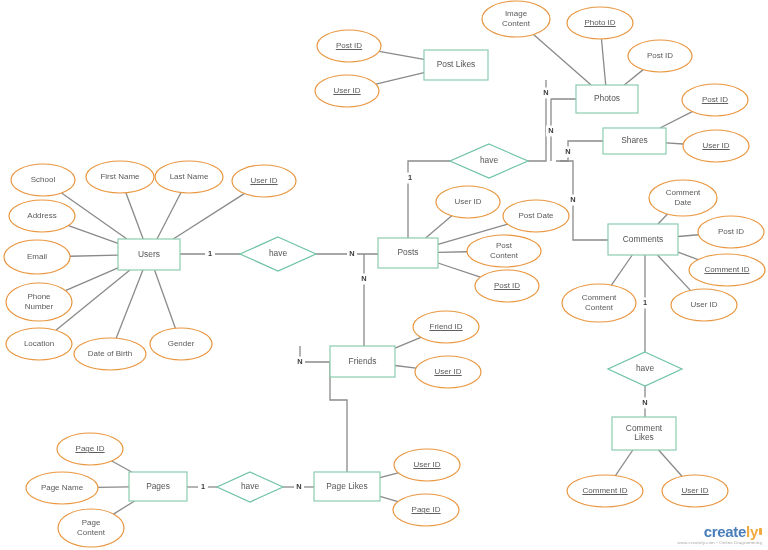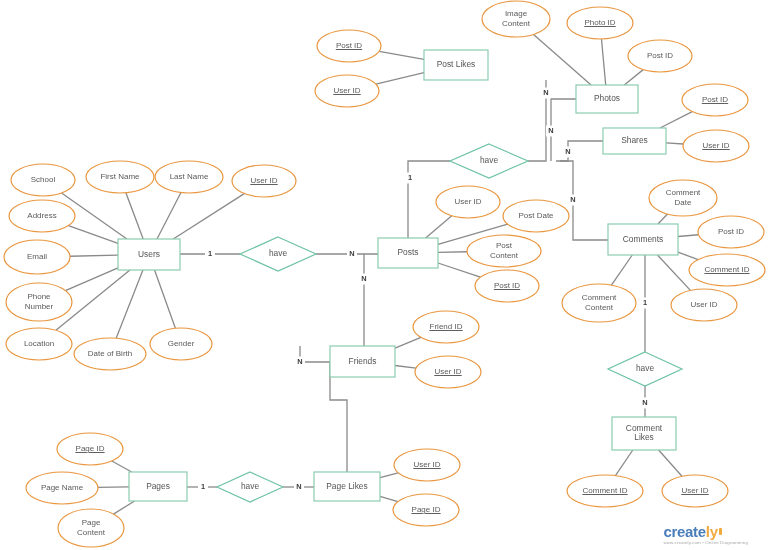--- a/index.html
+++ b/index.html
@@ -13,21 +13,21 @@
   .attr-ell{fill:#ffffff;stroke:#E9963F;stroke-width:1.2;}
   .link{stroke:#8A8A8A;stroke-width:1.3;fill:none;stroke-linecap:butt;stroke-linejoin:miter;}
   .lbl{font-family:"Liberation Sans","DejaVu Sans",sans-serif;
        font-size:8.2px;fill:#5A5A5A;text-anchor:middle;dominant-baseline:middle;}
   .lbl.ent{font-size:8.4px;fill:#555;}
   .lbl.rel{font-size:8.4px;fill:#555;}
   .lbl.attr{font-size:8px;fill:#5A5A5A;}
   .lbl.attr.pk{text-decoration:underline;}
   .card{font-family:"Liberation Sans","DejaVu Sans",sans-serif;
         font-size:7.4px;font-weight:bold;fill:#3B3B3B;text-anchor:middle;dominant-baseline:middle;}
-  .wm-wrap{position:absolute;right:20px;bottom:5px;line-height:1;}
+  .wm-wrap{position:absolute;right:6px;bottom:5px;text-align:right;line-height:1;}
   .wm-main{font-family:"Liberation Sans","DejaVu Sans",sans-serif;
            font-size:15px;font-weight:bold;color:#4A7EBB;letter-spacing:-0.3px;}
   .wm-main .ly{color:#F0A93C;}
   .wm-sub{font-family:"Liberation Sans","DejaVu Sans",sans-serif;
           font-size:4.4px;color:#A8A8A8;margin-top:2px;letter-spacing:0.15px;}
   .wm-dot{display:inline-block;width:3px;height:7px;background:#F0A93C;
           border-radius:1px;margin-left:1px;vertical-align:2px;}
 </style>
 </head>
 <body>

